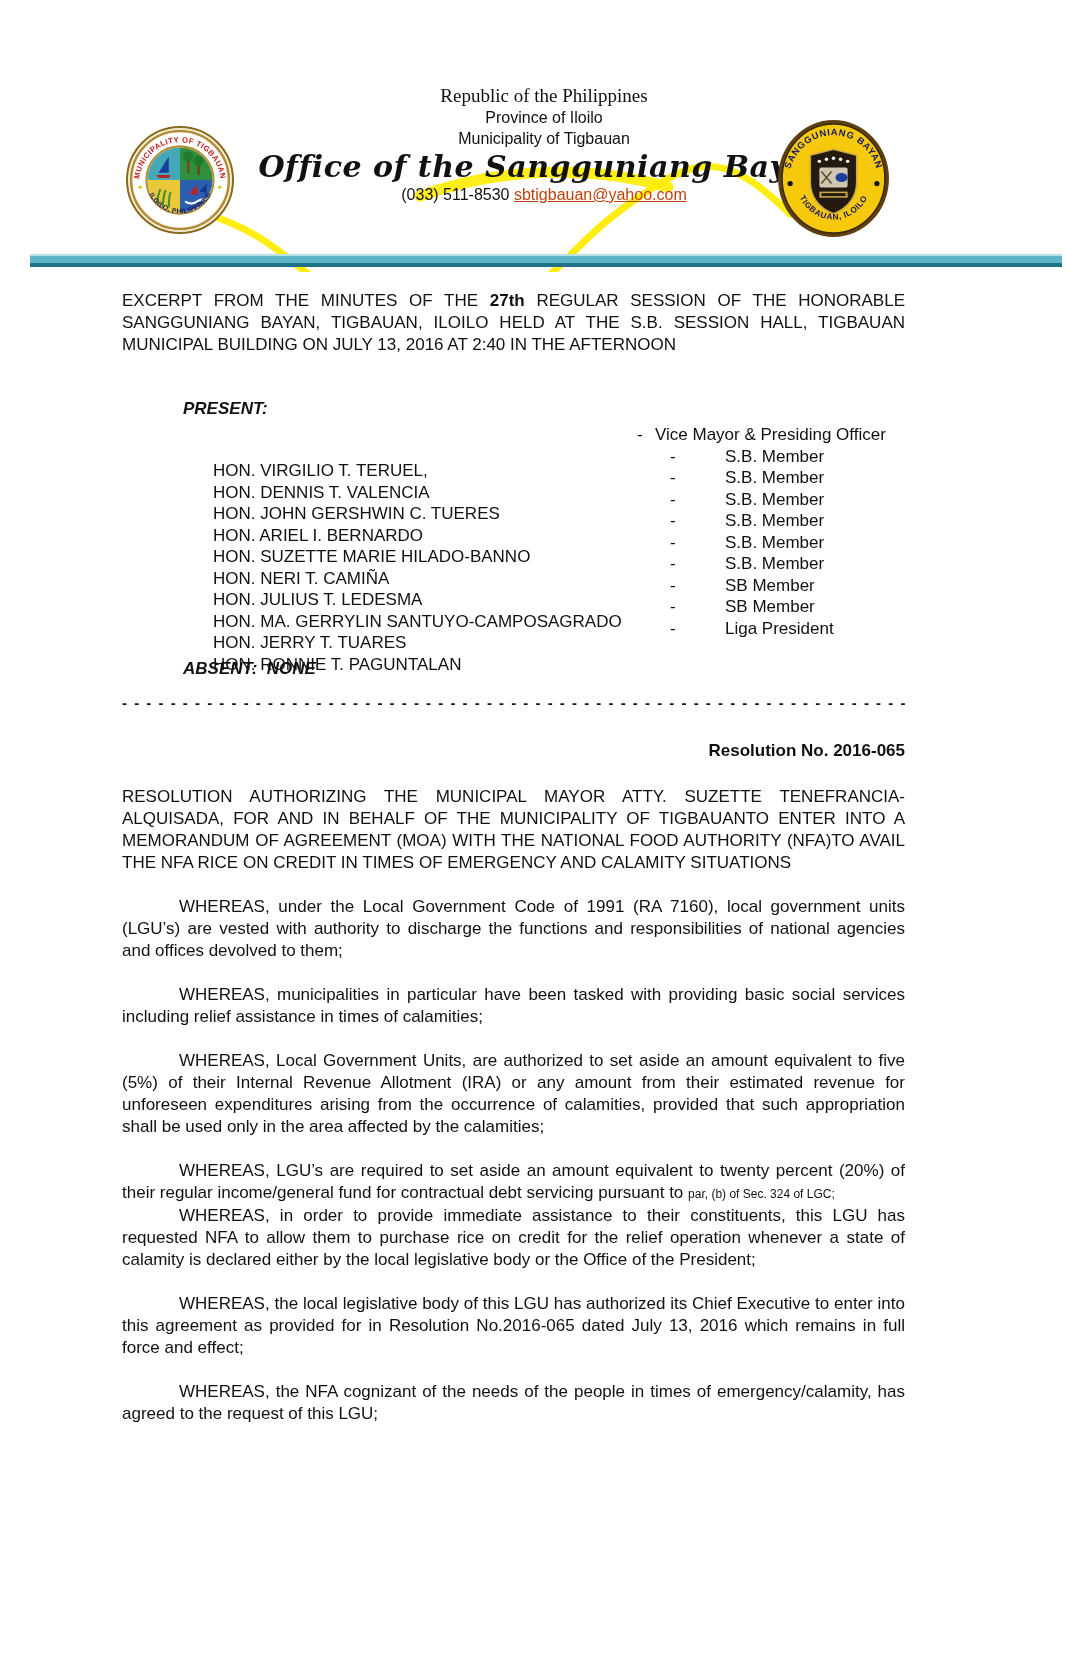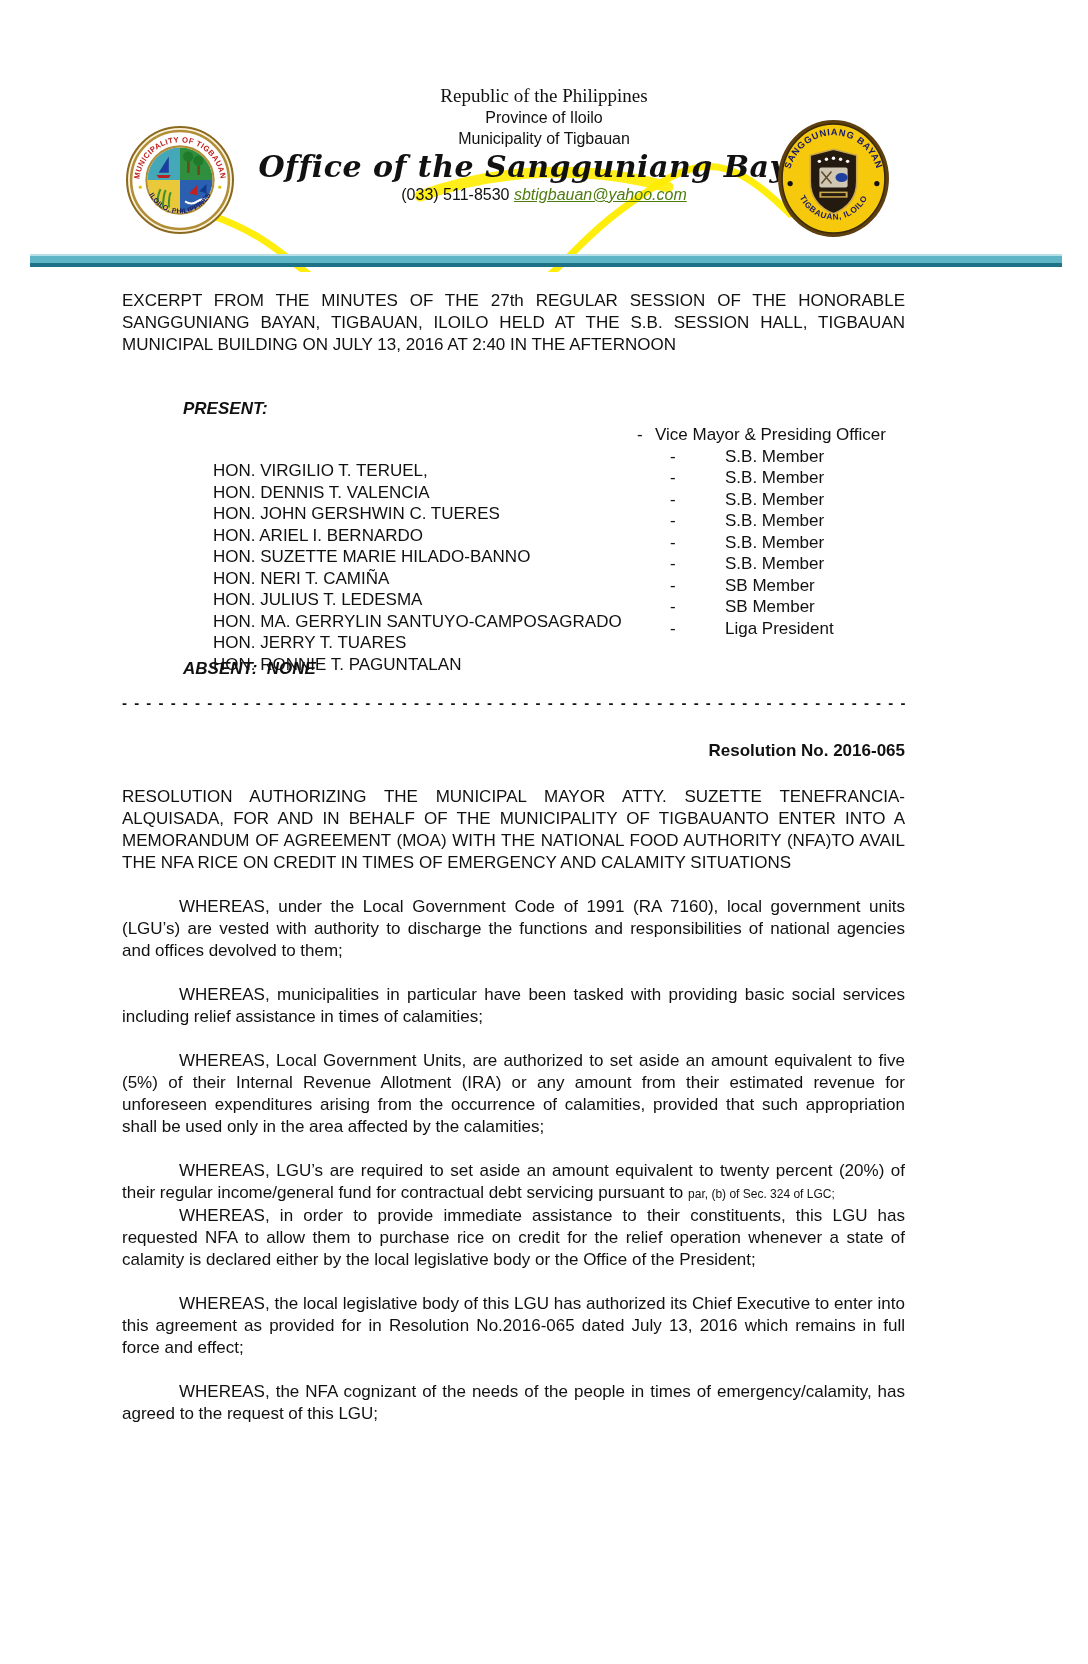--- a/index.html
+++ b/index.html
@@ -7,31 +7,31 @@
         font-family:"Liberation Sans",sans-serif;color:#111;}
   
   .letterhead{position:relative;width:100%;height:272px;}
   .swoosh{position:absolute;left:0;top:0;width:1088px;height:272px;z-index:0;}
   .lh-center{position:relative;z-index:1;text-align:center;padding-top:84px;line-height:1;}
   .lh-republic{font-family:"Liberation Serif",serif;font-size:19px;line-height:23px;}
   .lh-line{font-size:16px;line-height:21px;}
   .lh-office{font-family:"DejaVu Serif","Liberation Serif",serif;font-style:italic;font-weight:bold;
              font-size:30px;line-height:35px;letter-spacing:.5px;}
   .lh-contact{font-size:16px;line-height:21px;}
-  .lh-contact a{color:#4d7c0f;text-decoration:underline;font-style:italic;}
+  .lh-contact a{color:#c2410c;text-decoration:underline;}
   .seal{position:absolute;z-index:2;}
   .seal-left{left:126px;top:124px;}
   .seal-right{left:777px;top:119px;}
   .tealbar{position:absolute;left:30px;right:26px;top:254px;height:13px;z-index:3;
            background:linear-gradient(to bottom,#b8e0e8 0%,#b8e0e8 12%,#5fb4c6 12%,#5fb4c6 72%,#1f7187 72%,#1f7187 100%);}
   
   .doc{position:relative;margin:0 61px 0 122px;width:783px;font-size:17px;line-height:22px;}
   .para{ text-align:justify;margin:0;}
   .intro{margin-top:18px;}
-  .b{font-weight:normal;}
+  .b{font-weight:bold;}
   .present-label{margin-top:42px;margin-left:61px;font-weight:bold;font-style:italic;}
   .att-list{margin-top:4px;}
   .att-row{position:relative;height:21.5px;white-space:nowrap;}
   .att-name{position:absolute;left:91px;margin-top:36px;}
   .att-dash{position:absolute;left:548px;}
   .att-title{position:absolute;left:603px;}
   .att-row.first .att-dash{left:515px;}
   .att-row.first .att-title{left:533px;}
   .absent-label{margin-top:19px;margin-left:61px;font-weight:bold;font-style:italic;white-space:pre;}
   .sep{margin-top:12px;height:22px;overflow:hidden;white-space:nowrap;font-size:15px;

